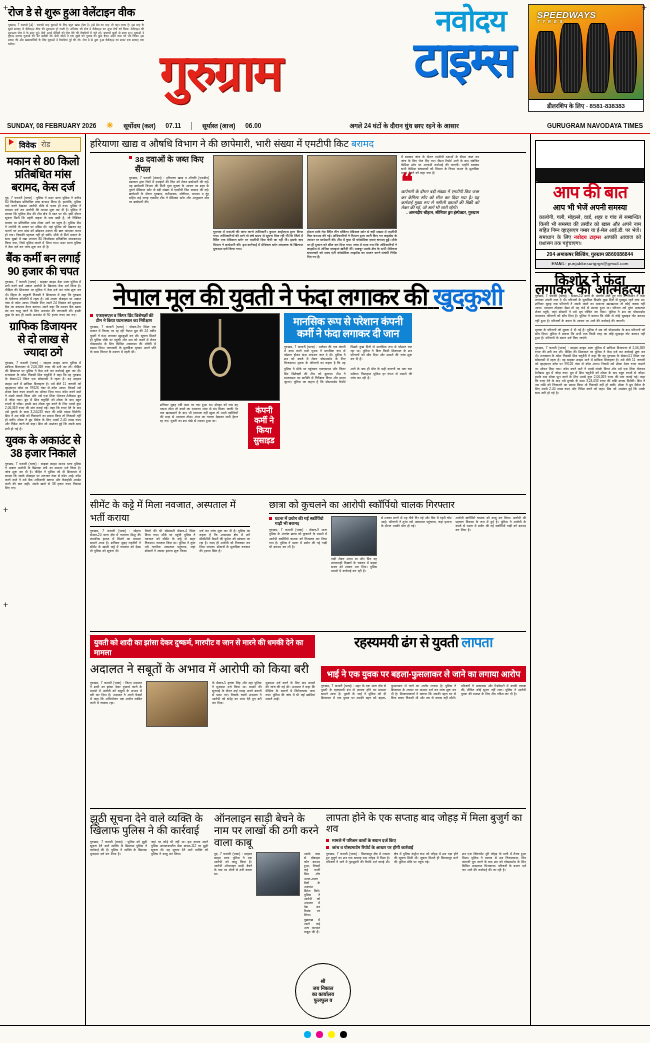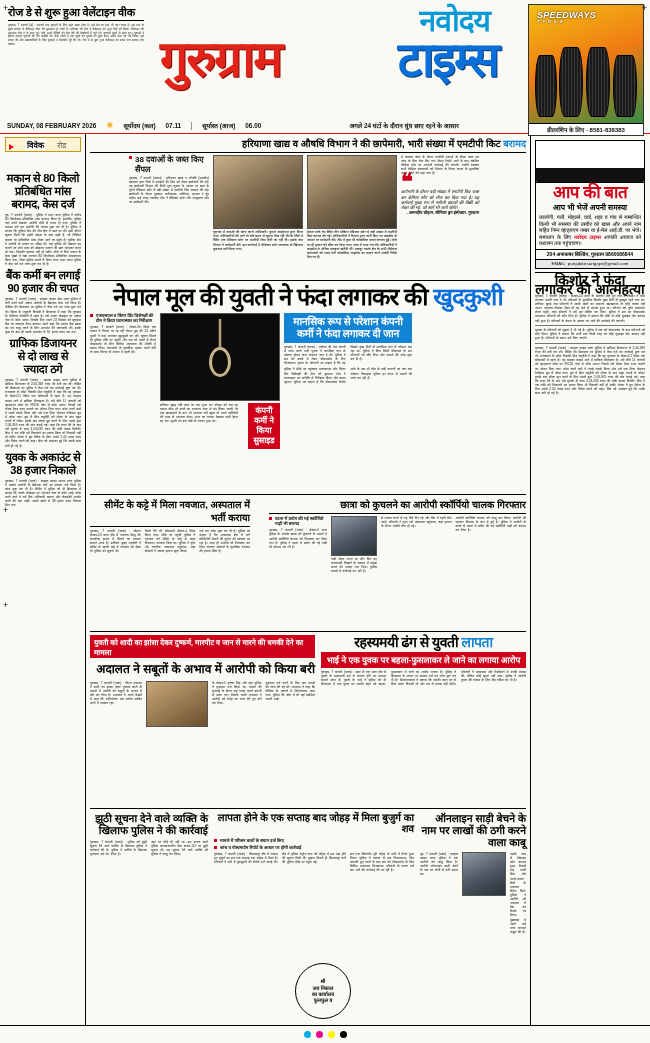--- a/index.html
+++ b/index.html
@@ -23,30 +23,30 @@
   #topstrip { display:flex; height:118px; border-bottom:0px solid #000; }
 
   #promo-col { width:150px; padding:6px 6px 0 8px; }
   #promo-head { font-size:11px; font-weight:bold; color:#000; line-height:12px;
                 border-bottom:1.4px solid #000; padding-bottom:2px; letter-spacing:-.2px;}
   #promo-body { margin-top:3px; }
 
   #masthead { flex:1; position:relative; }
   #mast-navoday { position:absolute; right:22px; top:6px; font-size:30px; font-weight:bold;
                   color:#0a9ad8; letter-spacing:-1px; line-height:30px;}
-  #mast-gurugram { position:absolute; left:10px; top:33px; font-size:50px; font-weight:bold;
+  #mast-gurugram { position:absolute; left:10px; top:47px; font-size:50px; font-weight:bold;
                    color:#e2231a; letter-spacing:-2px; line-height:52px;
                    text-shadow:1px 1px 0 #7a0d08;}
   #mast-times { position:absolute; right:14px; top:35px; font-size:48px; font-weight:bold;
                 color:#0a6fd8; letter-spacing:-2px; line-height:50px;
                 text-shadow:1px 1px 0 #083a73;}
 
-  #ad-tyre { width:116px; margin:4px 6px 2px 16px; border:1px solid #333;
+  #ad-tyre { width:116px; margin:4px 6px 2px 0; border:1px solid #333;
              background:linear-gradient(160deg,#f2c014 0%,#f07a13 45%,#1c8f4a 100%);
-             position:relative; height:132px; overflow:hidden;}
+             position:relative; height:108px; overflow:hidden;}
   #ad-brand { position:absolute; top:5px; left:8px; right:4px; color:#fff; font-weight:bold;
               font-size:9px; font-style:italic; letter-spacing:.3px; text-shadow:0 0 2px #000;}
   #ad-brand small { display:block; font-size:4px; letter-spacing:3px; margin-top:-1px;}
   .tyre { position:absolute; bottom:18px; border-radius:6px/38px;
           background:repeating-linear-gradient(90deg,#1a1a1a 0 2px,#3a3a3a 2px 3px);
           border:1px solid #000;}
   #ad-phone { position:absolute; bottom:0; left:0; right:0; background:#fff;
               font-size:6px; font-weight:bold; text-align:center; padding:1.5px 0;
               border-top:1px solid #000; color:#111;}
 
@@ -58,39 +58,39 @@
   .sunicon { color:#f5a000; font-size:8px; }
   #datebar .spacer { flex:1; }
 
   
   #grid { display:flex; height:calc(1043px - 118px - 16px - 18px); }
   #colL { width:86px; border-right:1px solid #000; padding:3px 4px 0 5px; }
   #colC { flex:1; padding:3px 4px 0 4px; }
   #colR { width:120px; border-left:1px solid #000; padding:3px 5px 0 4px; }
 
   
-  #vivek-tab { display:flex; align-items:flex-end; gap:11px; border:1px solid #c49a1a;
-               background:#fdf3d2; padding:1px 3px; margin-bottom:20px;}
+  #vivek-tab { display:flex; align-items:flex-start; gap:3px; border:1px solid #c49a1a;
+               background:#fdf3d2; padding:1px 3px; margin-bottom:3px;}
   #vivek-tab .tri { width:0;height:0;border-left:5px solid #d11;
                     border-top:3px solid transparent;border-bottom:3px solid transparent;}
   #vivek-tab .b { font-size:8px;font-weight:bold;background:#fff;padding:0 2px;}
   #vivek-tab .g { font-size:7.5px;color:#555; }
 
   .hl-left { font-size:11.2px; font-weight:bold; line-height:13px; text-align:center;
              color:#000; margin:3px 0 2px; letter-spacing:-.3px;}
 
   
   .kicker-red { background:#d0021b; color:#fff; font-size:7.3px; font-weight:bold;
                 padding:1.5px 4px; display:block; }
-  .sec-head { font-size:9.6px; font-weight:bold; text-align:right; color:#000;
+  .sec-head { font-size:9.6px; font-weight:normal; text-align:left; color:#000;
               border-bottom:1.2px solid #000; padding-bottom:1.5px; margin-bottom:2.5px;}
   .sec-head.nobord { border-bottom:none; }
 
   .big-banner { font-size:24px; font-weight:bold; text-align:center; letter-spacing:-1px;
-                line-height:26px; color:#000; }
+                line-height:26px; color:#000;text-decoration:underline; }
   .big-banner .blue { color:#0a6fd8; }
 
   .blue-box { background:#1184d4; color:#fff; font-weight:bold; font-size:10.4px;
               line-height:12px; text-align:center; padding:3px 3px; letter-spacing:-.2px;}
   .red-box { background:#d0021b; color:#fff; font-weight:bold; font-size:8.5px;
              line-height:10px; text-align:center; padding:3px; }
 
   .bullet-line { display:flex; gap:3px; align-items:flex-start; font-size:4.4px;
                  font-weight:bold; line-height:5.4px; margin-bottom:1.5px; color:#111;}
   .bullet-line .sq { width:3px;height:3px;background:#d0021b;flex:0 0 3px;margin-top:1px;}
@@ -341,59 +341,59 @@
             </div>
             <div class="body-copy" style="flex:1">के सेक्टर-5 कृष्णा सिंह और महा पुलिस ने मुकदमा दर्ज किया था। मामले की सुनवाई के दौरान कई गवाह अपने बयानों से पलट गए। जिसके चलते अदालत ने आरोपी को संदेह का लाभ देते हुए बरी कर दिया।</div>
             <div class="body-copy" style="flex:1">मुकदमा दर्ज करने के लिए बाद मामले की जांच की गई थी। अदालत ने कहा कि पीड़िता के बयानों में विरोधाभास पाया गया। पुलिस की जांच में भी कई खामियां सामने आईं।</div>
           </div>
         </div>
         <div style="flex:1;">
           <div style="font-size:14px;font-weight:bold;text-align:center;line-height:15px;letter-spacing:-.5px;">
             <span>रहस्यमयी ढंग से युवती</span>
             <span style="color:#1184d4">लापता</span>
           </div>
-          <div class="red-box" style="margin-top:2px;">भाई ने एक युवक पर बहला-फुसलाकर ले जाने का लगाया आरोप</div>
+          <div class="red-box" style="margin-top:16px;">भाई ने एक युवक पर बहला-फुसलाकर ले जाने का लगाया आरोप</div>
           <div class="body-copy cols3" style="margin-top:2px">गुरुग्राम, 7 फरवरी (भाषा) : शहर के एक थाना क्षेत्र से युवती के रहस्यमयी ढंग से लापता होने का मामला सामने आया है। युवती के भाई ने पुलिस को दी शिकायत में एक युवक पर उसकी बहन को बहला-फुसलाकर ले जाने का आरोप लगाया है। पुलिस ने शिकायत के आधार पर मामला दर्ज कर जांच शुरू कर दी है। शिकायतकर्ता ने बताया कि उसकी बहन घर से बिना बताए निकली थी और तब से वापस नहीं लौटी। परिजनों ने आसपास और रिश्तेदारों में काफी तलाश की, लेकिन कोई सुराग नहीं लगा। पुलिस ने आरोपी युवक की तलाश के लिए टीम गठित कर दी है।</div>
         </div>
       </div>
 
       <div class="hr-blk"></div>
 
       <div style="display:flex; gap:6px;">
         <div style="width:118px;">
           <div class="sec-head nobord" style="font-size:10.5px;line-height:12px">झूठी सूचना देने वाले व्यक्ति के खिलाफ पुलिस ने की कार्रवाई</div>
           <div style="display:flex;gap:4px;">
             <div class="body-copy" style="flex:1">गुरुग्राम, 7 फरवरी (भाषा) : पुलिस को झूठी सूचना देने वाले व्यक्ति के खिलाफ पुलिस ने कार्रवाई की है। पुलिस ने व्यक्ति के खिलाफ मुकदमा दर्ज कर लिया है।</div>
             <div class="body-copy" style="flex:1">जहां पर कोई भी नहीं था। इस कारण उसने पुलिस आपातकालीन सेवा डायल-112 पर झूठी सूचना दी। यह सूचना देने वाले व्यक्ति को पुलिस ने काबू कर लिया।</div>
+          </div>
+        </div>
+        <div style="flex:1;">
+          <div class="sec-head nobord" style="font-size:10.5px;line-height:12px">ऑनलाइन साड़ी बेचने के नाम पर लाखों की ठगी करने वाला काबू</div>
+          <div style="display:flex;gap:4px;">
+            <div class="body-copy" style="width:38px">गुड़, 7 फरवरी (भाषा) : साइबर क्राइम थाना पुलिस ने एक आरोपी को काबू किया है। आरोपी ऑनलाइन साड़ी बेचने के नाम पर लोगों से ठगी करता था।</div>
+            <div style="width:44px;">
+              <div class="photo" style="height:44px;width:100%;"></div>
+            </div>
+            <div class="body-copy" style="flex:1">उसके पास से मोबाइल फोन बरामद हुआ, जिसमें कई फर्जी सिम और अलग-अलग बैंकों के अकाउंट डिटेल मिले। पुलिस ने आरोपी को अदालत में पेश कर रिमांड पर लिया। पूछताछ में उसने कई अन्य वारदात कबूल की हैं।</div>
           </div>
         </div>
         <div style="width:200px;">
           <div class="sec-head nobord" style="font-size:10px;line-height:11px">लापता होने के एक सप्ताह बाद जोहड़ में मिला बुजुर्ग का शव</div>
           <div class="bullet-line">
             <span class="sq"></span>
             <span>मामले में परिजन वालों के बयान दर्ज किए</span>
           </div>
           <div class="bullet-line">
             <span class="sq"></span>
             <span>जांच व पोस्टमार्टम रिपोर्ट के आधार पर होगी कार्रवाई</span>
           </div>
           <div style="display:flex;gap:4px;">
             <div class="body-copy" style="flex:1">गुरुग्राम, 7 फरवरी (भाषा) : बिलासपुर क्षेत्र में लापता हुए बुजुर्ग का शव एक सप्ताह बाद जोहड़ में मिला है। परिजनों ने थाने में गुमशुदगी की रिपोर्ट दर्ज कराई थी।</div>
             <div class="body-copy" style="flex:1">क्षेत्र में पुलिस कंट्रोल रूम को जोहड़ में शव पड़ा होने की सूचना मिली थी। सूचना मिलते ही बिलासपुर थाने की पुलिस मौके पर पहुंच गई।</div>
             <div class="body-copy" style="flex:1">शव एक क्लिनमेंट दूरी जोहड़ के पानी में तैरता हुआ मिला। पुलिस ने तलाक से शव निकलवाया, फिर कागजी पूरा करने के बाद शव को पोस्टमार्टम के लिए सिविल अस्पताल भिजवाया। परिजनों के बयान दर्ज कर आगे की कार्रवाई की जा रही है।</div>
-          </div>
-        </div>
-        <div style="flex:1;">
-          <div class="sec-head nobord" style="font-size:10.5px;line-height:12px">ऑनलाइन साड़ी बेचने के नाम पर लाखों की ठगी करने वाला काबू</div>
-          <div style="display:flex;gap:4px;">
-            <div class="body-copy" style="width:38px">गुड़, 7 फरवरी (भाषा) : साइबर क्राइम थाना पुलिस ने एक आरोपी को काबू किया है। आरोपी ऑनलाइन साड़ी बेचने के नाम पर लोगों से ठगी करता था।</div>
-            <div style="width:44px;">
-              <div class="photo" style="height:44px;width:100%;"></div>
-            </div>
-            <div class="body-copy" style="flex:1">उसके पास से मोबाइल फोन बरामद हुआ, जिसमें कई फर्जी सिम और अलग-अलग बैंकों के अकाउंट डिटेल मिले। पुलिस ने आरोपी को अदालत में पेश कर रिमांड पर लिया। पूछताछ में उसने कई अन्य वारदात कबूल की हैं।</div>
           </div>
         </div>
       </div>
     </div>
 
     <div id="colR">
 
       <div id="aapki">
         <div class="banner">
           <div class="crowd"></div>

